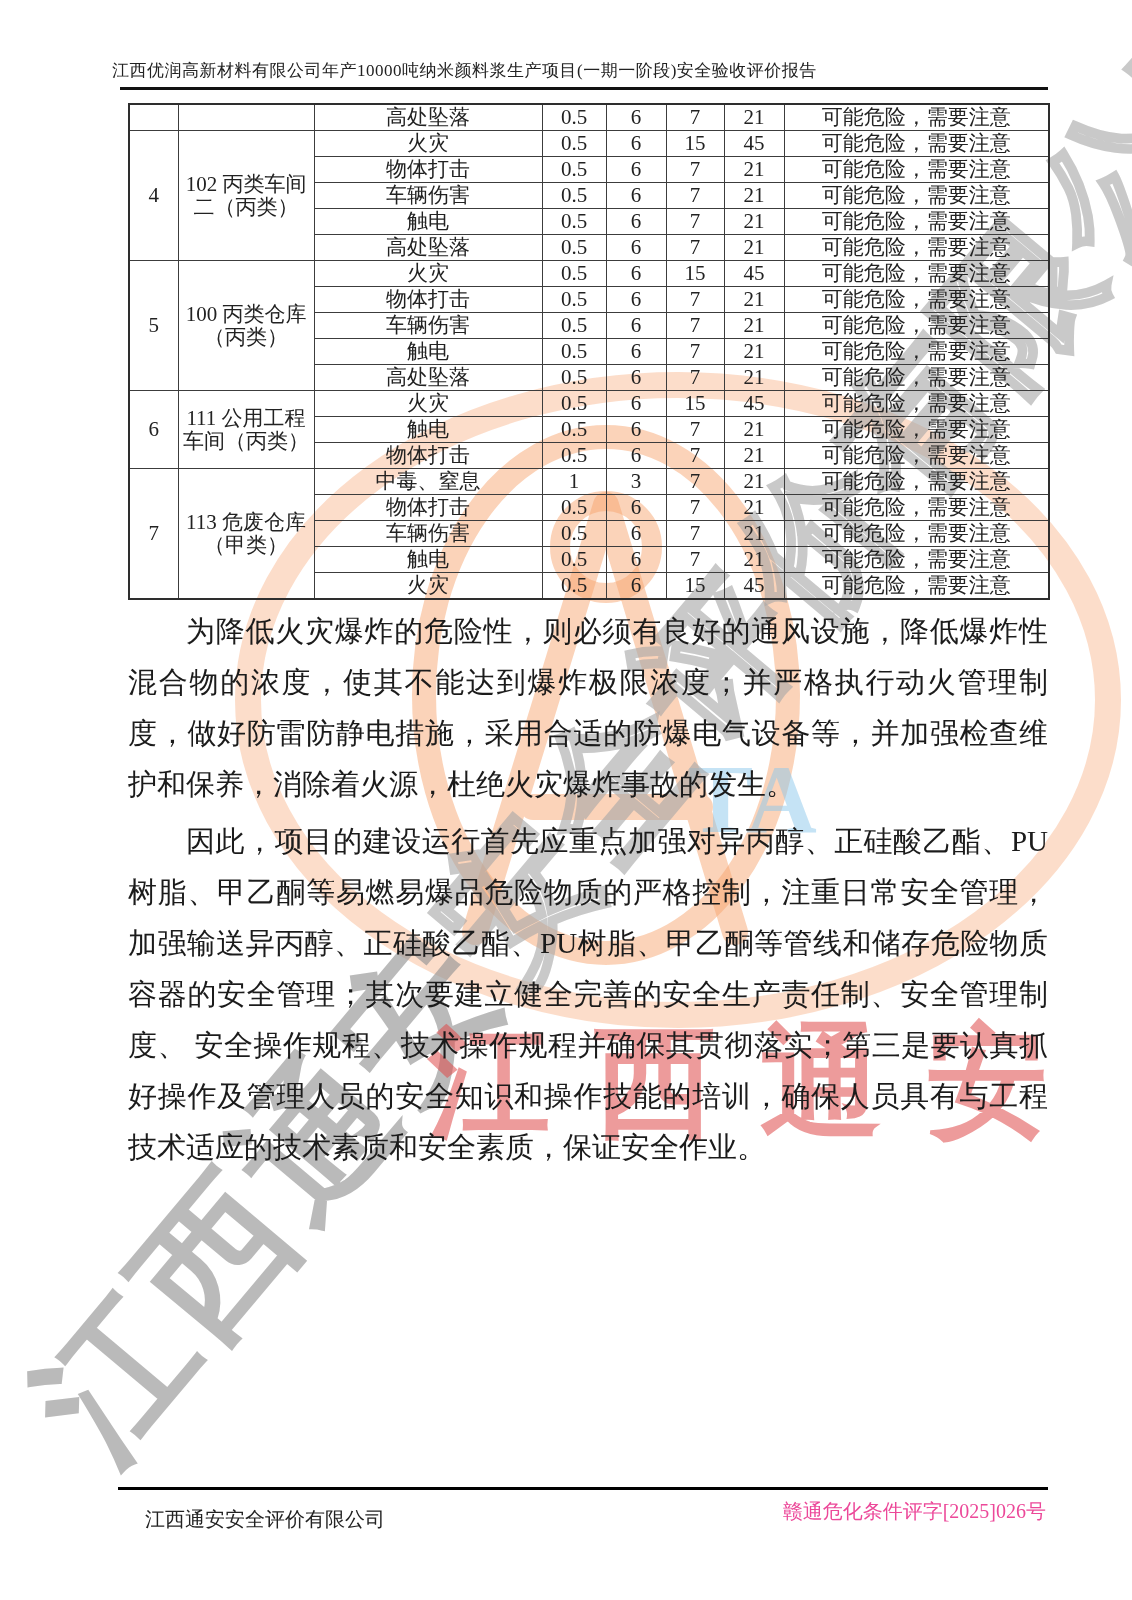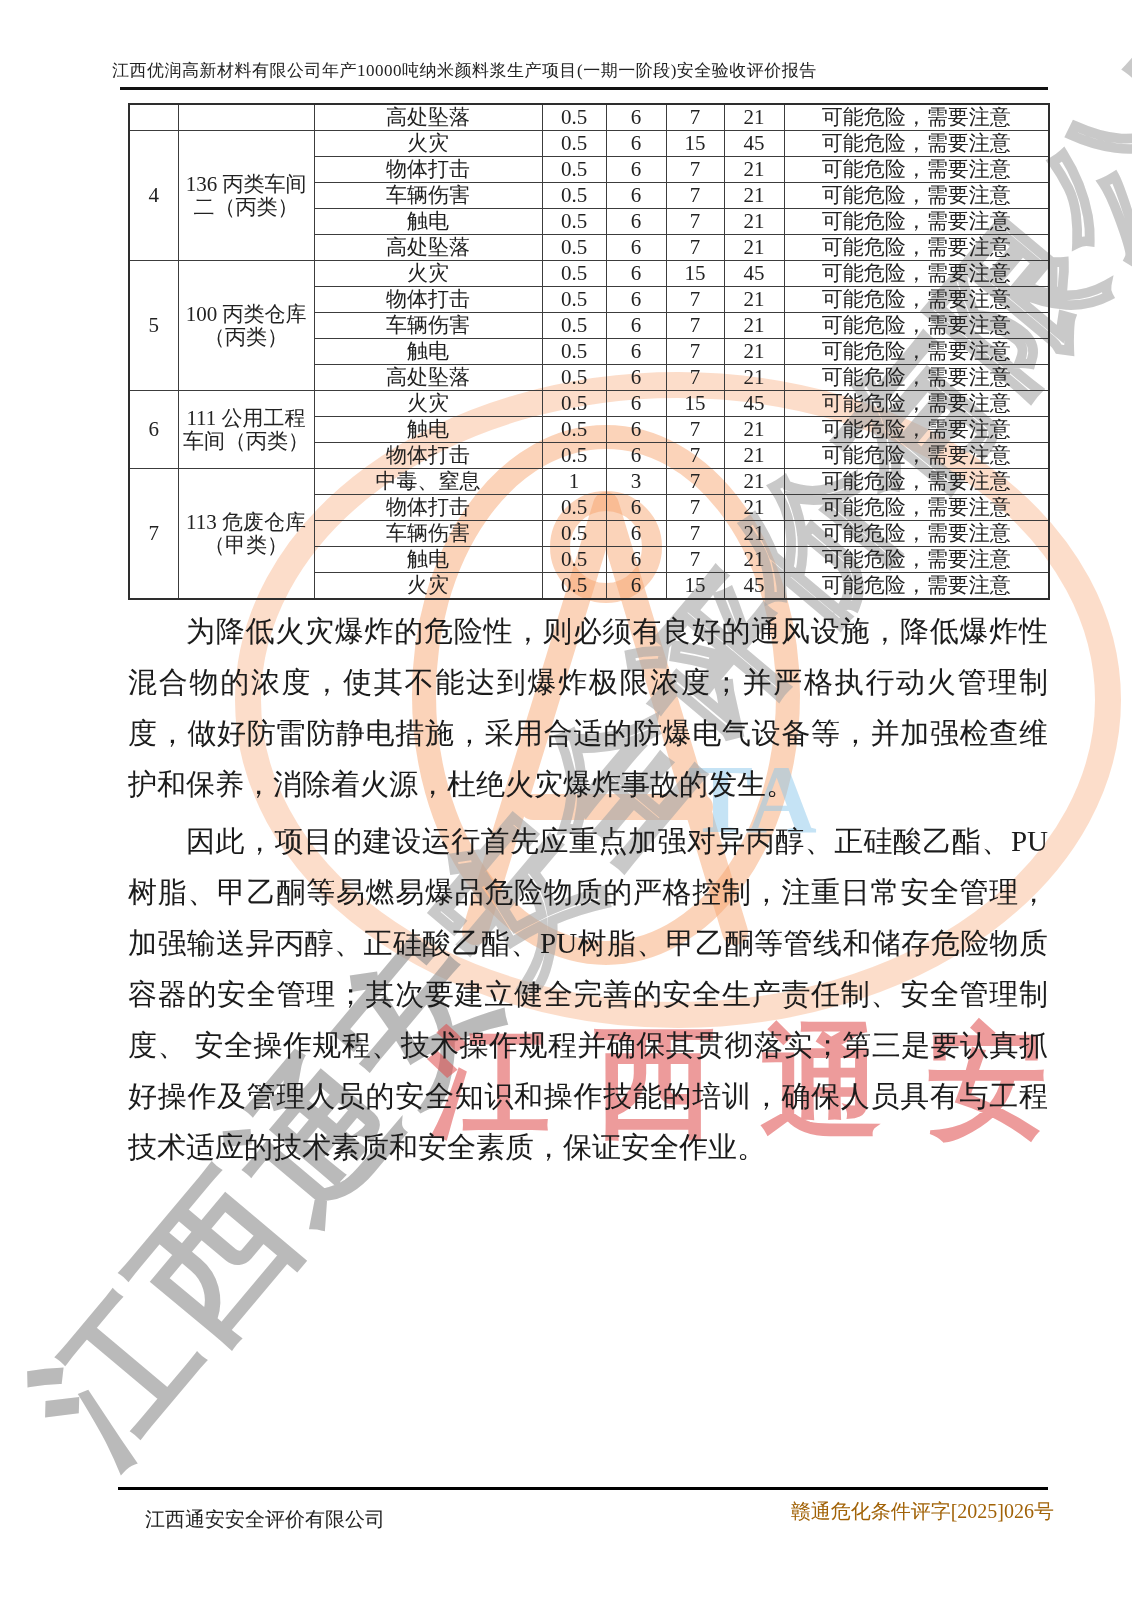--- a/index.html
+++ b/index.html
@@ -46,21 +46,21 @@
     position:absolute;left:128px;top:606px;width:920px;
     text-align:justify;color:#1b1b1b;
   }
   .body-text p{margin:0 0 6px 0;font-size:29px;line-height:51px;text-indent:2em;}
   .page-number{
     position:absolute;left:128px;top:1452px;width:920px;
     text-align:center;font-size:19px;color:#222;
   }
   .footer-rule{position:absolute;left:118px;top:1487px;width:930px;height:3px;background:#000;}
   .footer-left{position:absolute;left:145px;top:1498px;font-size:20px;color:#222;margin-top:8px;}
-  .footer-right{position:absolute;right:78px;top:1498px;font-size:20px;color:#a16207;}
+  .footer-right{position:absolute;right:86px;top:1498px;font-size:20px;color:#ec4899;}
 </style>
 </head>
 <body>
 
 <div class="page">
 
   <div class="wm-layer">
     <svg class="logo-svg" width="1132" height="1600" viewBox="0 0 1132 1600">
       <ellipse cx="650" cy="700" rx="430" ry="315" fill="none" stroke="rgba(246,162,108,0.36)" stroke-width="26"></ellipse>
       <ellipse cx="578" cy="695" rx="182" ry="258" fill="none" stroke="rgba(246,162,108,0.48)" stroke-width="24"></ellipse>
@@ -93,21 +93,21 @@
             <td class="place-cell"></td>
             <td>高处坠落</td>
             <td>0.5</td>
             <td>6</td>
             <td>7</td>
             <td>21</td>
             <td>可能危险，需要注意</td>
           </tr>
           <tr>
             <td rowspan="5">4</td>
-            <td rowspan="5" class="place-cell">136 丙类车间二（丙类）</td>
+            <td rowspan="5" class="place-cell">102 丙类车间二（丙类）</td>
             <td>火灾</td>
             <td>0.5</td>
             <td>6</td>
             <td>15</td>
             <td>45</td>
             <td>可能危险，需要注意</td>
           </tr>
           <tr>
             <td>物体打击</td>
             <td>0.5</td>

